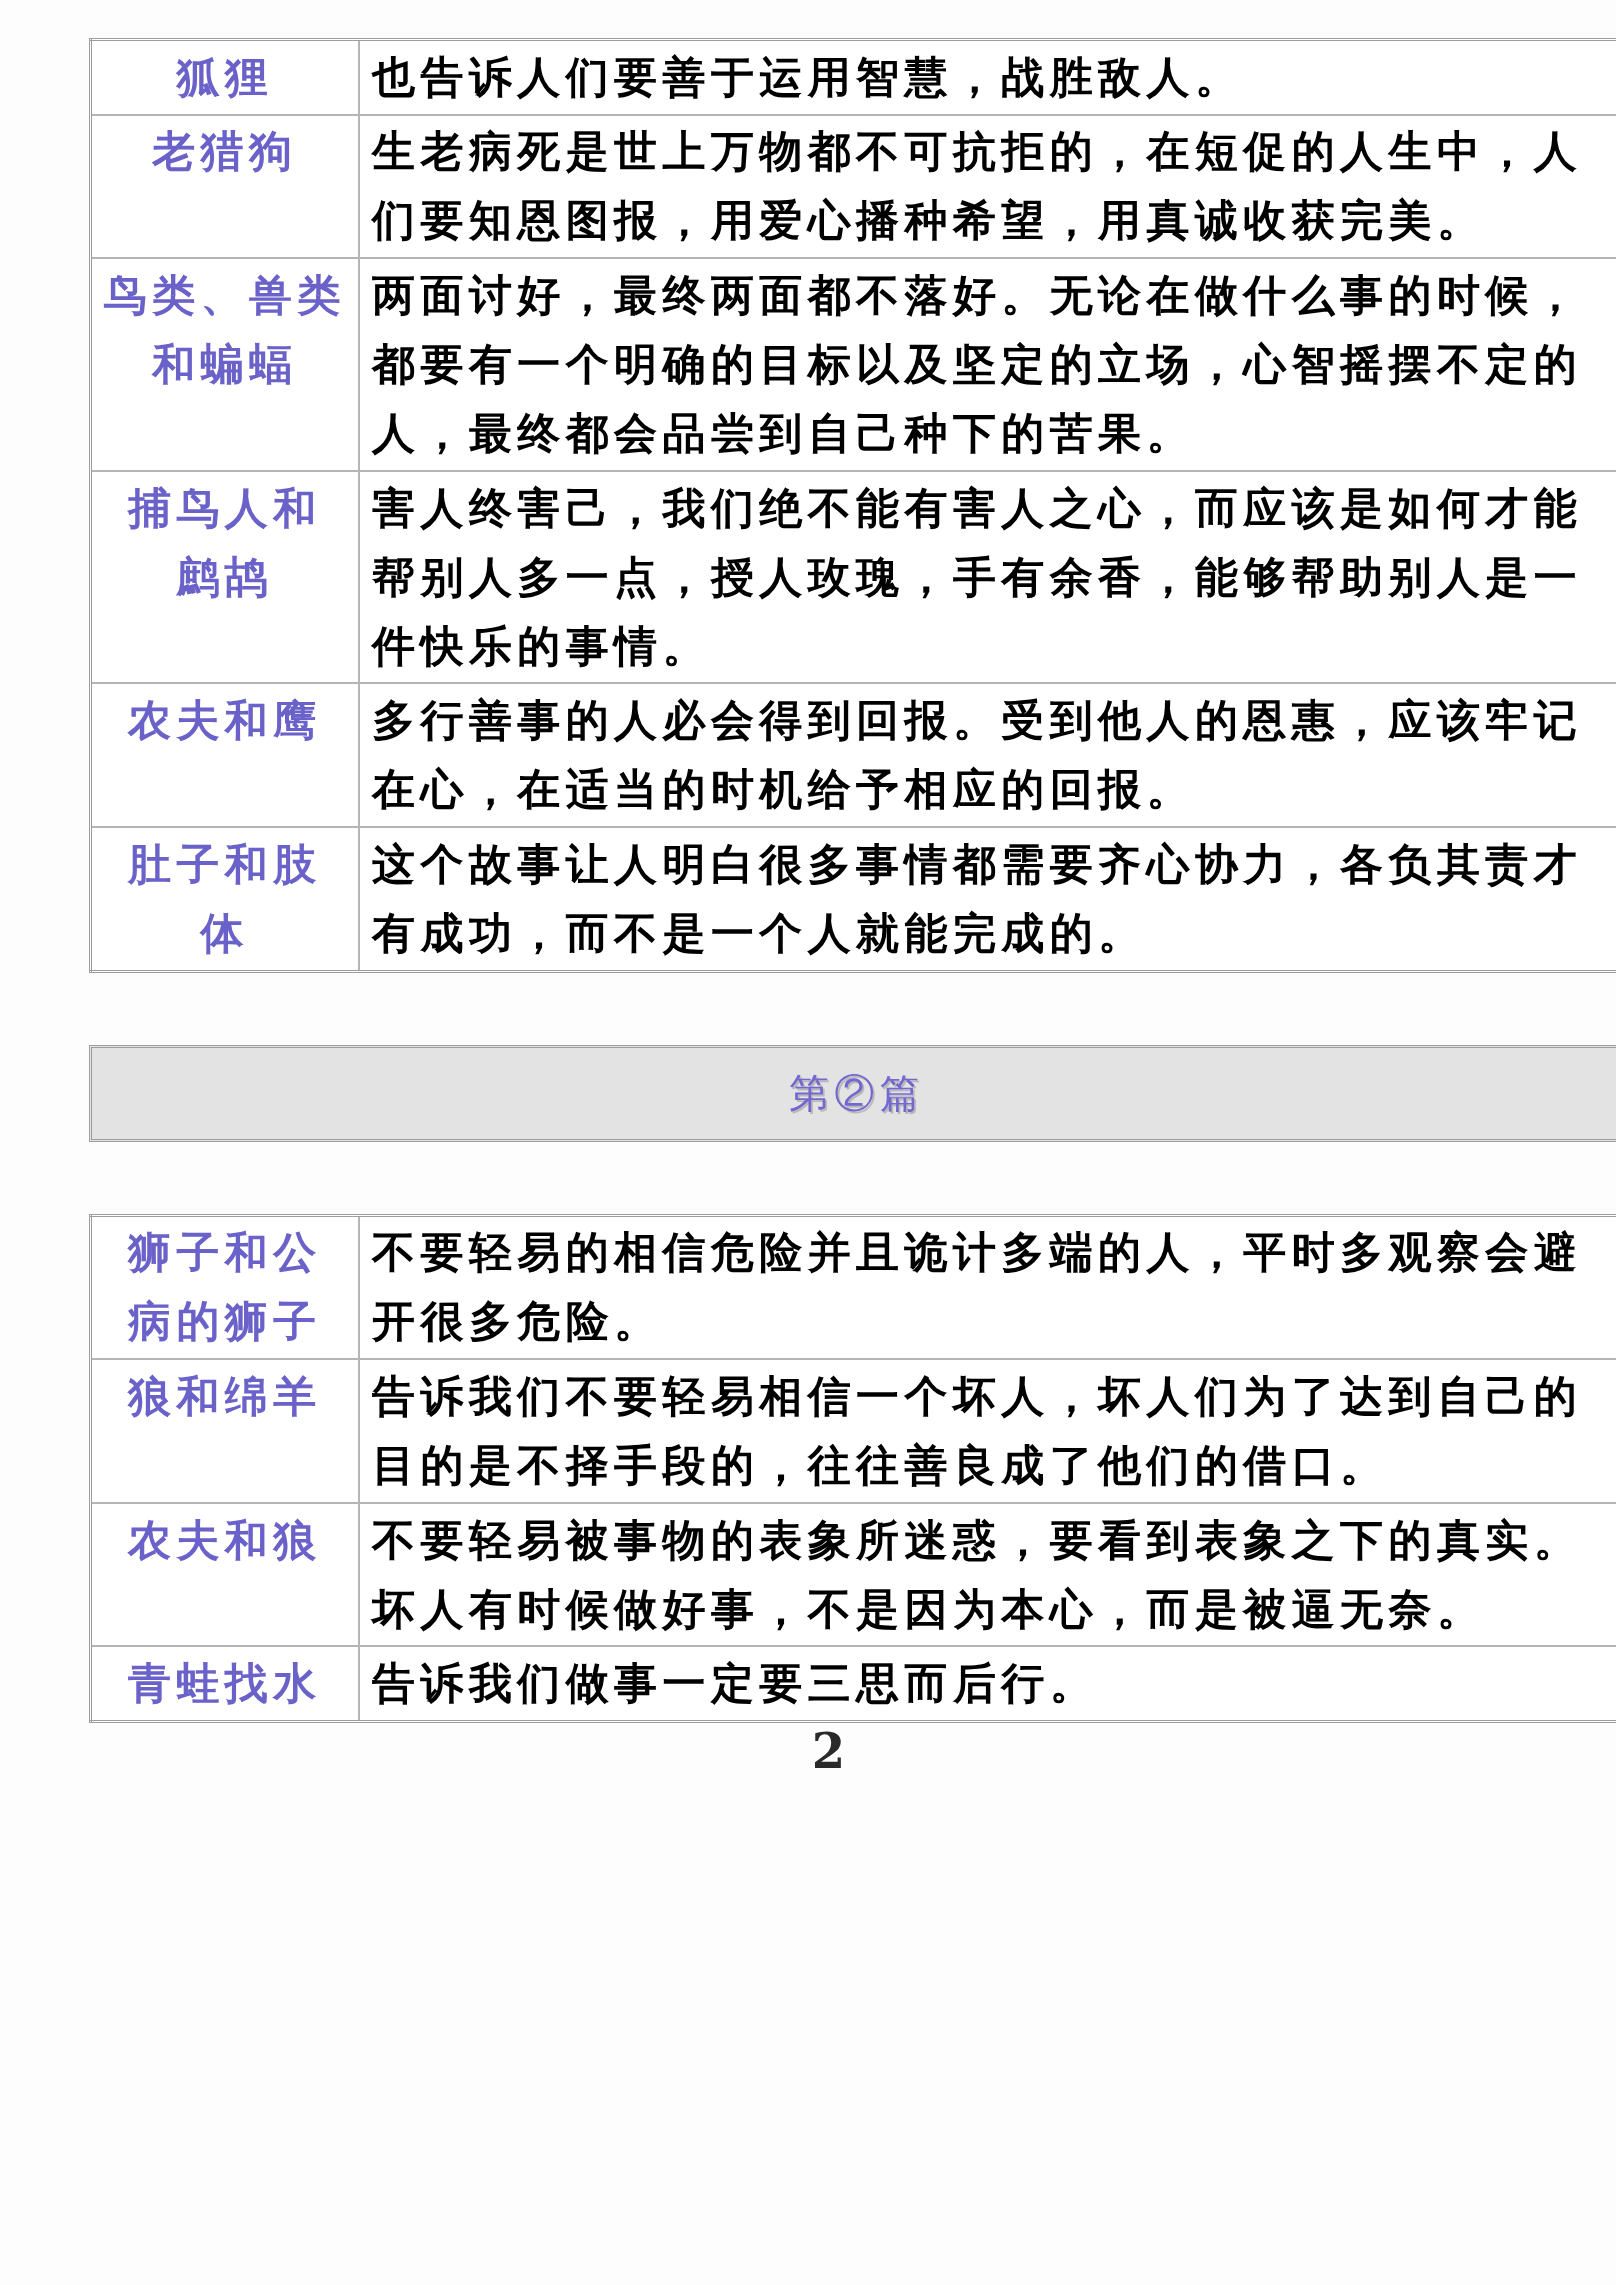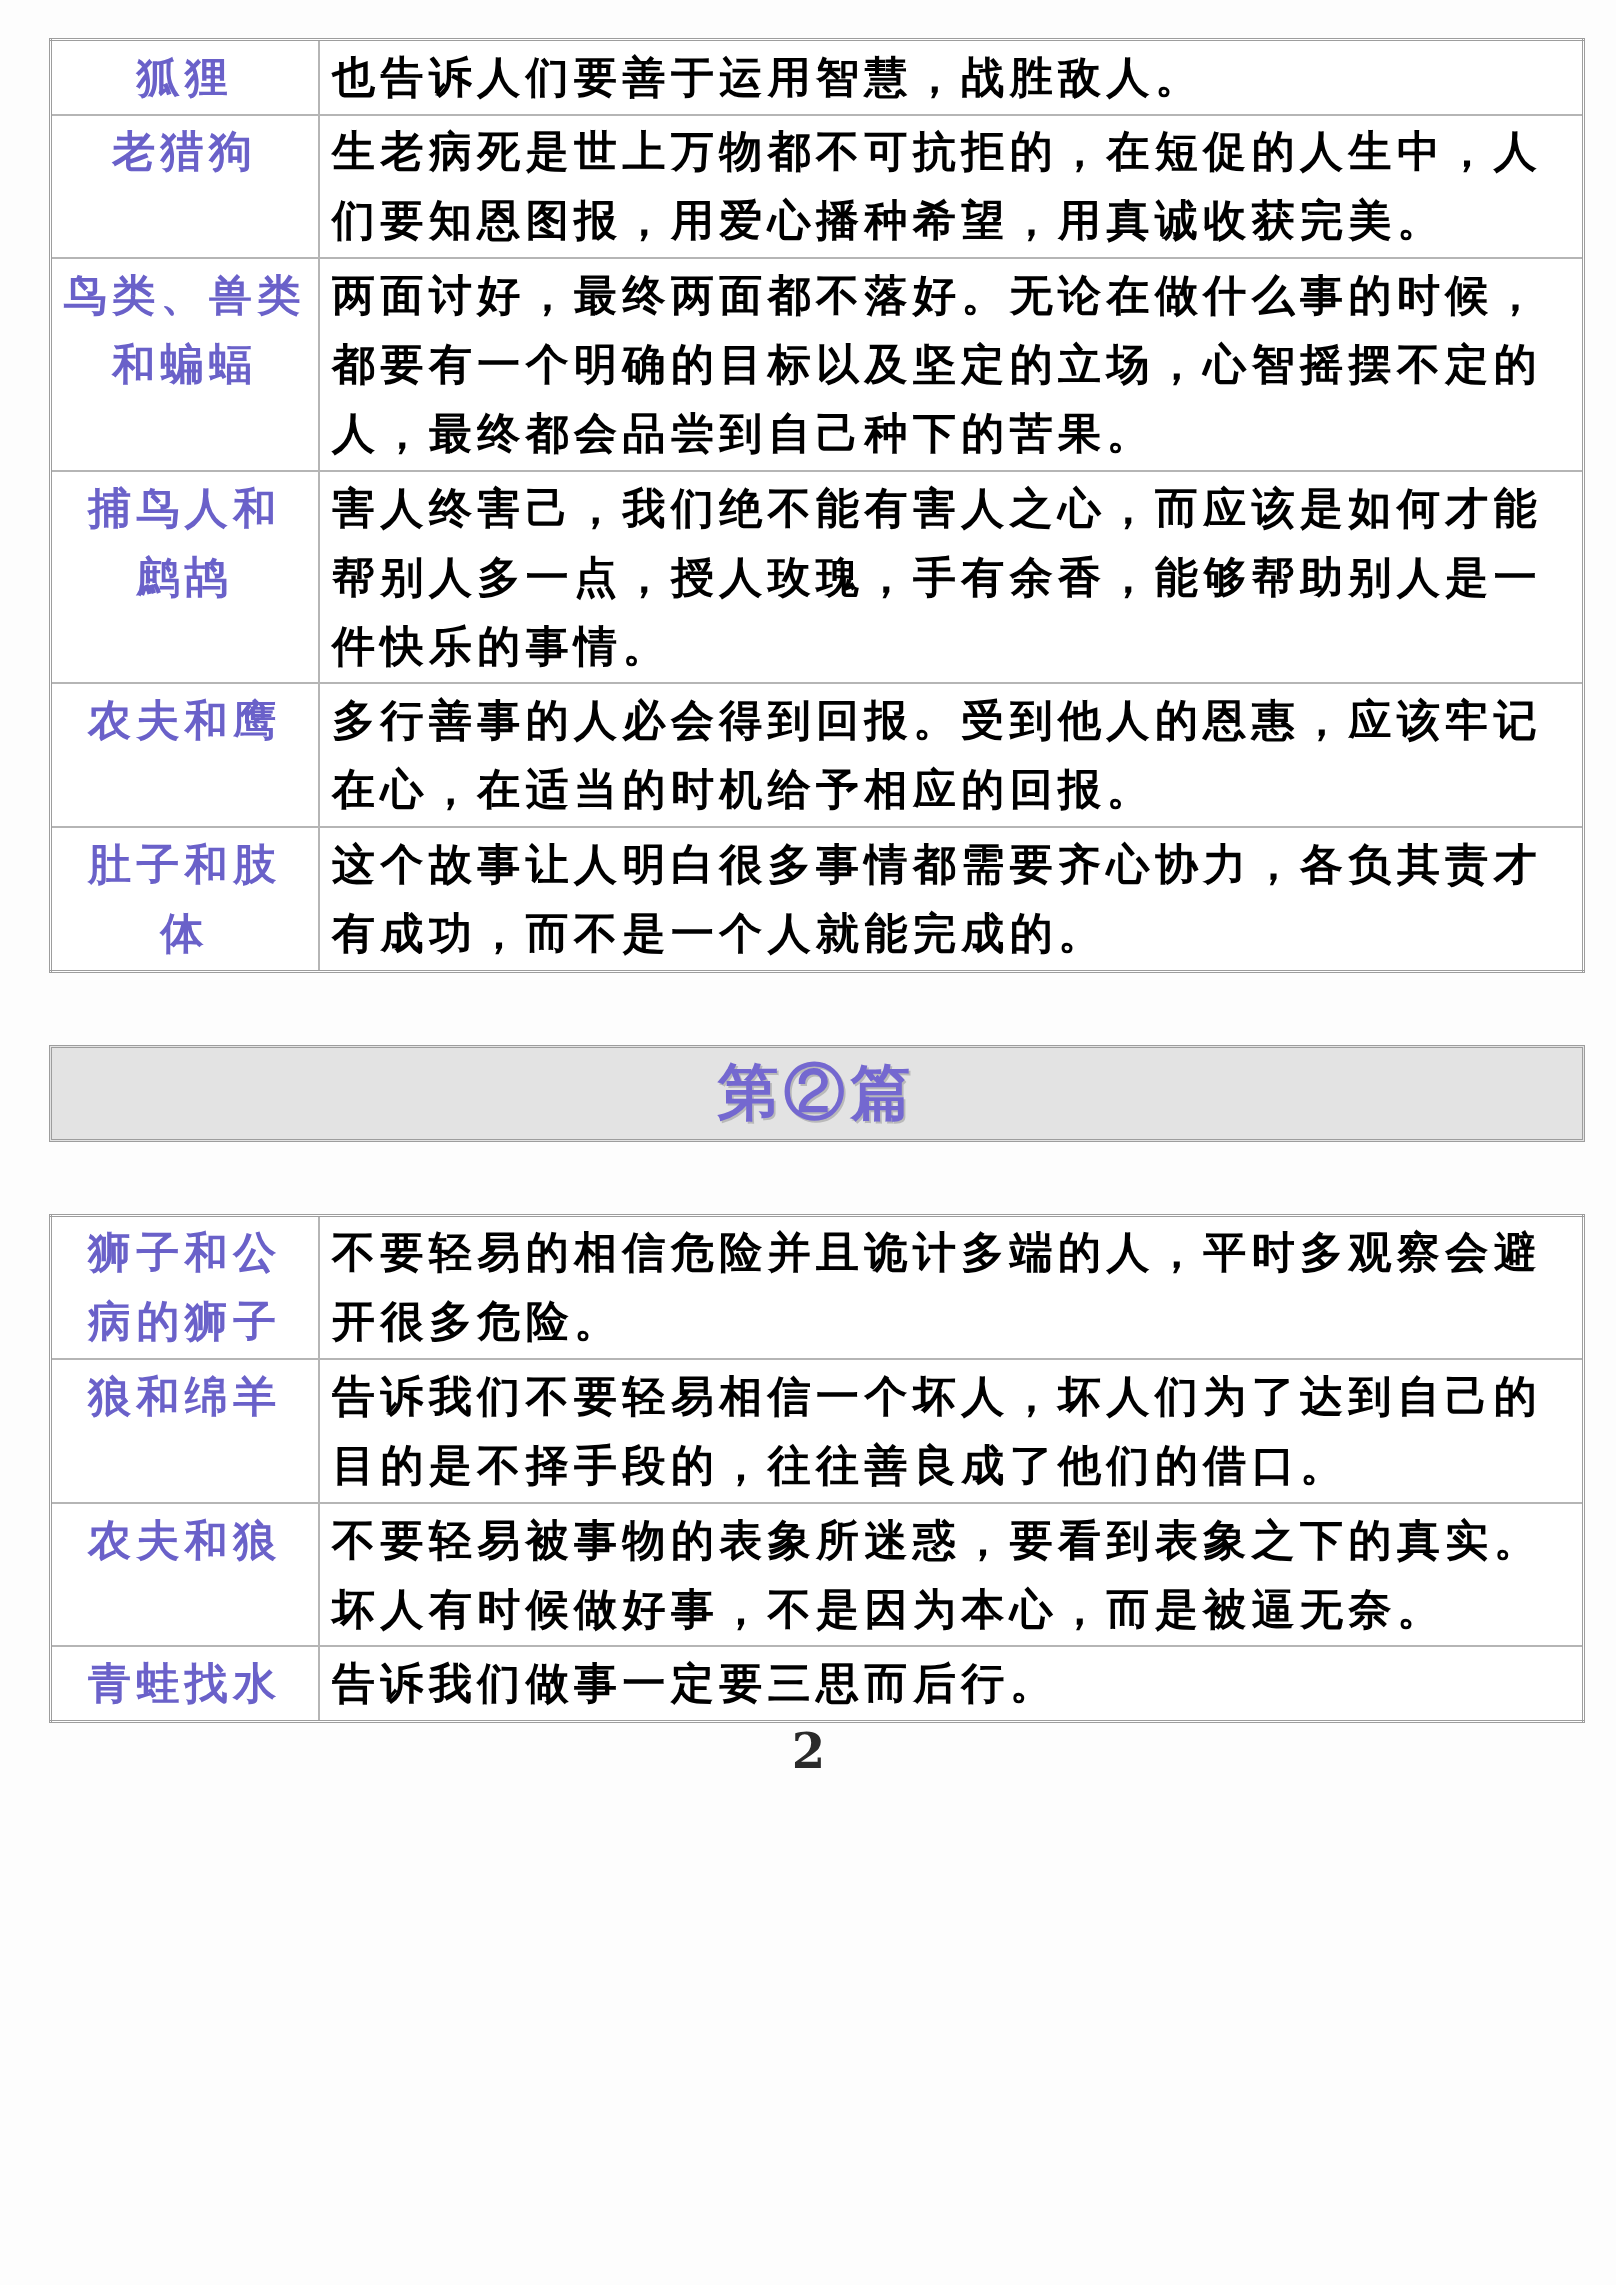--- a/index.html
+++ b/index.html
@@ -3,21 +3,21 @@
 <meta charset="utf-8">
 <style>
   html, body { margin: 0; padding: 0; }
   body {
     width: 1617px; height: 2286px;
     background: #fdfdfd;
     overflow: hidden;
     font-family: "Liberation Sans", sans-serif;
     color: #161616;
   }
-  .sheet { padding-top: 38px; }
+  .sheet { padding-top: 38px; padding-left: 40px; }
 
   table.fable-table {
     border-collapse: collapse;
     table-layout: fixed;
     margin-left: 49px;
     width: 1536px;
     background: #ffffff;
     border: 3.6px double var(--border, #9d9d9d);
   }
   table.fable-table td {
@@ -47,22 +47,22 @@
     width: 1536px;
     height: 97px;
     margin: 72px 0 72px 49px;
     background: var(--header-bg, #e3e3e3);
     border: 3.6px double var(--border, #9d9d9d);
     display: flex;
     align-items: center;
     justify-content: center;
   }
   .band-text {
-    font-size: 61px;
-    font-weight: bold;
+    font-size: 40px;
+    font-weight: normal;
     letter-spacing: 5.4px;
     color: var(--header-text, #7468d0);
     text-shadow: 1.8px 1.8px 0 rgba(60,60,60,0.25);
   }
 
   .pageno {
     margin-top: 5.4px;
     text-align: center;
     font-size: 48px;
     line-height: 47px;

